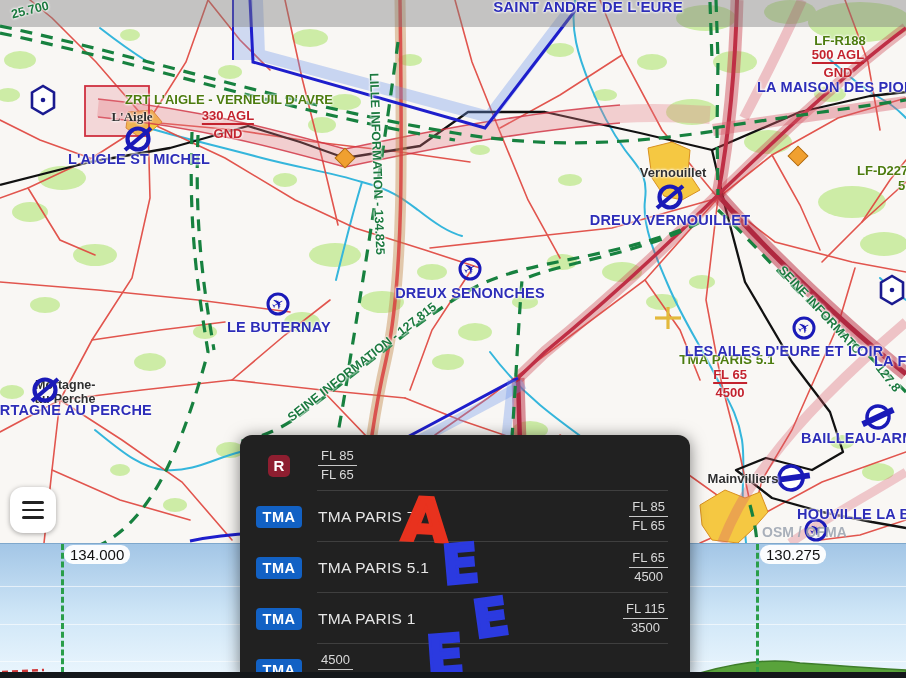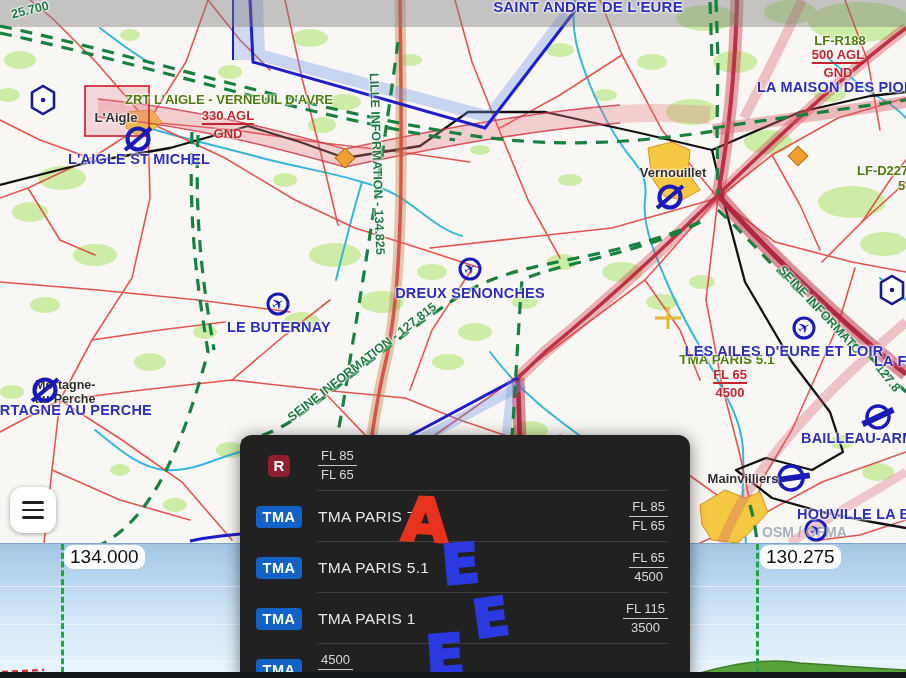--- a/index.html
+++ b/index.html
@@ -17,21 +17,21 @@
   .lbl.gray{color:#9aa3b0;font-weight:bold;font-size:14px;text-shadow:none;opacity:.85;}
   .limit-stack{position:absolute;text-align:center;z-index:3;color:#c3232e;font-weight:bold;
        font-size:13px;line-height:15px;text-shadow:0 0 3px #fff,0 0 3px #fff;}
   .limit-stack .rule{height:1.6px;background:#c3232e;margin:0 0 1px 0;}
   .sym{position:absolute;z-index:2;}
   
   .profile{position:absolute;left:0;top:543px;width:906px;height:129px;
            background:linear-gradient(#a3c6e6,#cfe6f7 55%,#e9f5fd);border-top:1px solid #7fa8cc;z-index:4;}
   .grid{position:absolute;left:0;width:906px;height:1px;background:rgba(255,255,255,.6);}
   .freq-box{position:absolute;top:1px;background:rgba(255,255,255,.95);color:#111;
-            font-size:19px;padding:1px 6px;border-radius:9px;z-index:6;}
+            font-size:15px;padding:1px 6px;border-radius:9px;z-index:6;}
   .pdash{position:absolute;top:0;width:0;height:129px;border-left:3px dashed #2a9e4a;z-index:5;}
   
   .panel{position:absolute;left:240px;top:435px;width:450px;height:243px;background:#212121;
          border-radius:12px 12px 0 0;box-shadow:0 2px 16px rgba(0,0,0,.5);z-index:10;
          padding-top:5px;box-sizing:border-box;}
   .row{position:relative;height:51px;display:flex;align-items:center;}
   .row .sep{position:absolute;left:77px;right:22px;bottom:0;height:1px;background:#3f3f3f;}
   .badge-col{width:78px;display:flex;justify-content:center;}
   .badge-r{background:#8e1e30;color:#fff;font-weight:bold;font-size:15px;
            width:22px;height:22px;border-radius:5px;display:flex;align-items:center;justify-content:center;}
@@ -237,24 +237,25 @@
     </svg>
 
     <div class="lbl blue" style="left:588px;top:6px;transform:translate(-50%,-50%);font-size:15px;">SAINT ANDRE DE L'EURE</div>
     <div class="lbl green" style="left:30px;top:10px;transform:translate(-50%,-50%) rotate(-14deg);">25.700</div>
     <div class="lbl red" style="left:229px;top:99px;transform:translate(-50%,-50%);">ZRT L'AIGLE - VERNEUIL D'AVRE</div>
     <div class="limit-stack" style="left:228px;top:108px;transform:translate(-50%,0);">
       <span>330 AGL</span>
       <div class="rule"></div>
       <span>GND</span>
     </div>
-    <div class="lbl town" style="left:116px;top:117px;transform:translate(-50%,-50%);">L'Aigle</div>
+    <div class="lbl town" style="left:132px;top:117px;transform:translate(-50%,-50%);font-family:Liberation Serif, serif;">L'Aigle</div>
     <div class="lbl blue" style="left:139px;top:159px;transform:translate(-50%,-50%);">L'AIGLE ST MICHEL</div>
     <div class="lbl green" style="left:377px;top:164px;transform:translate(-50%,-50%) rotate(88deg);">LILLE INFORMATION - 134.825</div>
     <div class="lbl town" style="left:673px;top:172px;transform:translate(-50%,-50%);">Vernouillet</div>
+    <div class="lbl blue" style="left:670px;top:220px;transform:translate(-50%,-50%);">DREUX VERNOUILLET</div>
     <div class="lbl red" style="left:840px;top:40px;transform:translate(-50%,-50%);">LF-R188</div>
     <div class="limit-stack" style="left:838px;top:47px;transform:translate(-50%,0);">
       <span>500 AGL</span>
       <div class="rule"></div>
       <span>GND</span>
     </div>
     <div class="lbl blue" style="left:757px;top:79px;">LA MAISON DES PIONNIE</div>
     <div class="lbl red" style="left:857px;top:163px;">LF-D227C</div>
     <div class="lbl red" style="left:898px;top:178px;">5</div>
     <div class="lbl blue" style="left:470px;top:293px;transform:translate(-50%,-50%);">DREUX SENONCHES</div>

